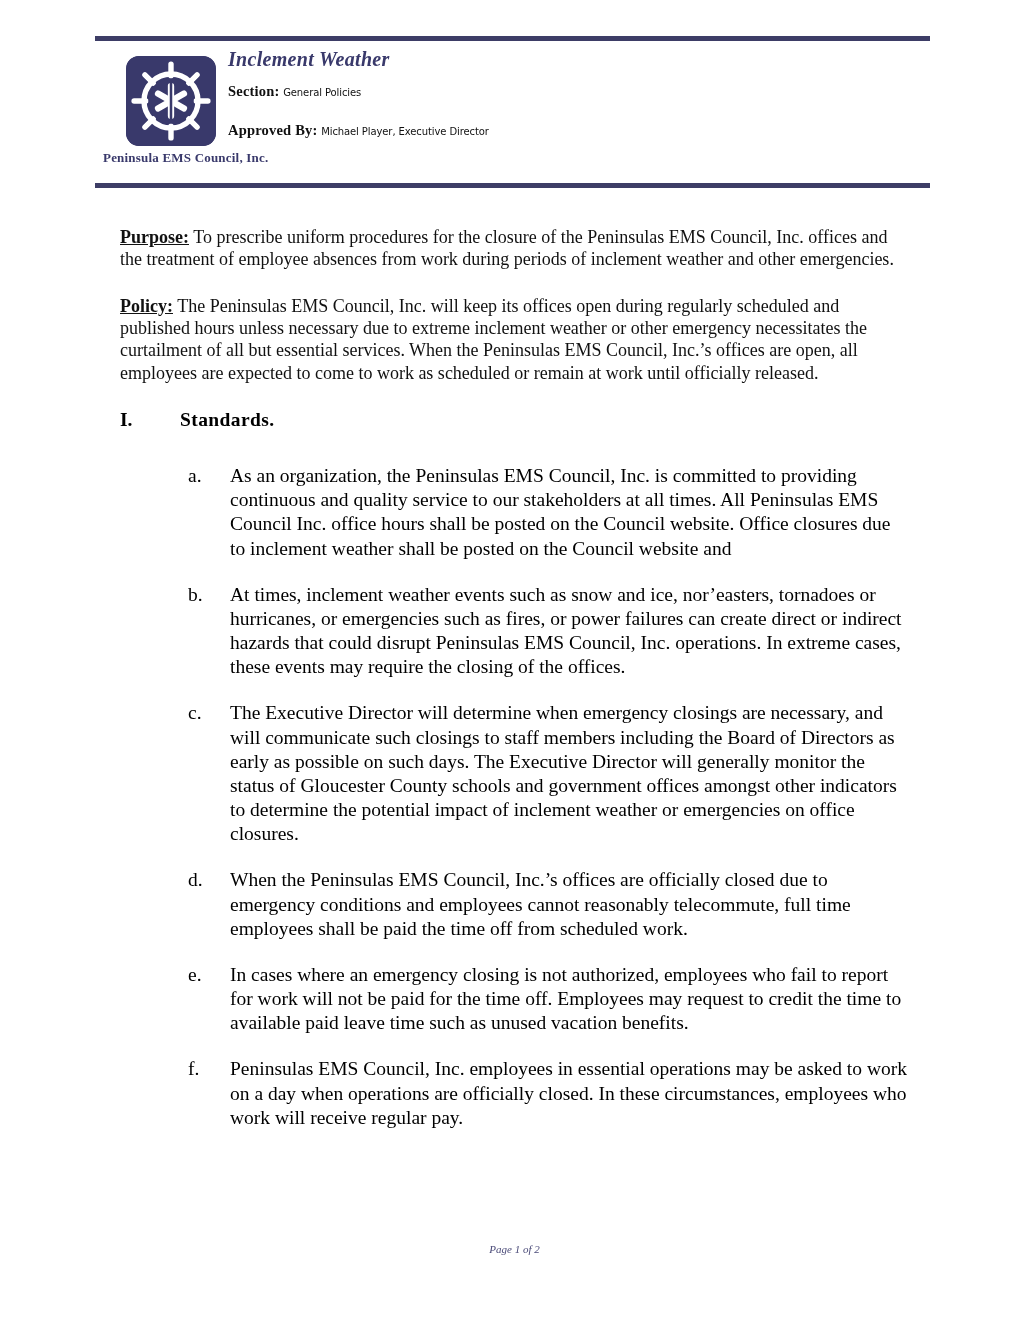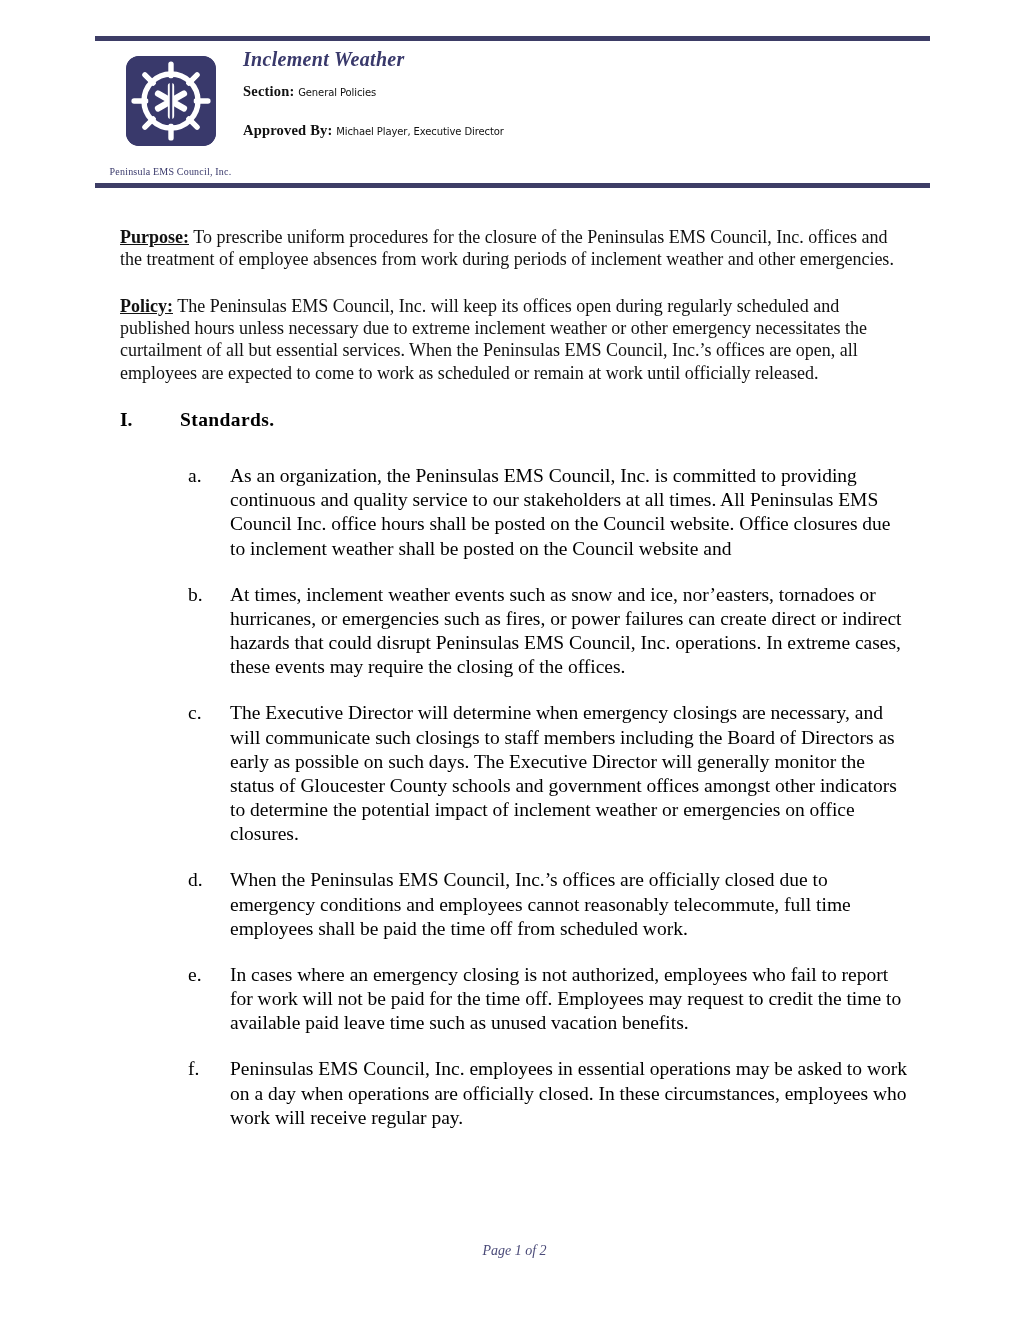--- a/index.html
+++ b/index.html
@@ -52,32 +52,32 @@
   }
   .logo-mark {
     width: 90px;
     height: 90px;
     margin: 0 auto;
     background: #39396b;
     border-radius: 13px;
     display: block;
   }
   .logo-caption {
-    margin-top: 20px;
-    font-family: "Liberation Serif", "DejaVu Serif", serif;
-    font-size: 10px;
-    font-weight: normal;
+    margin-top: 4px;
+    font-family: "Liberation Serif", "DejaVu Serif", serif;
+    font-size: 13px;
+    font-weight: bold;
     color: #39396b;
     letter-spacing: 0.2px;
     white-space: nowrap;
   }
 
   .meta-col {
     position: absolute;
-    left: 148px;
+    left: 133px;
     top: 0;
     width: 690px;
   }
 
   .doc-title {
     font-family: "Liberation Serif", "DejaVu Serif", serif;
     font-weight: bold;
     font-style: italic;
     font-size: 20px;
     color: #39396b;
@@ -184,21 +184,21 @@
 
   
   .footer {
     position: absolute;
     left: 0;
     top: 1243px;
     width: 1029px;
     text-align: center;
     font-family: "Liberation Serif", "DejaVu Serif", serif;
     font-style: italic;
-    font-size: 14px;
+    font-size: 11px;
     color: #4a4a78;
   }
 </style>
 </head>
 <body>
 
 <div class="page">
 
   <div class="header-rule top"></div>
 

